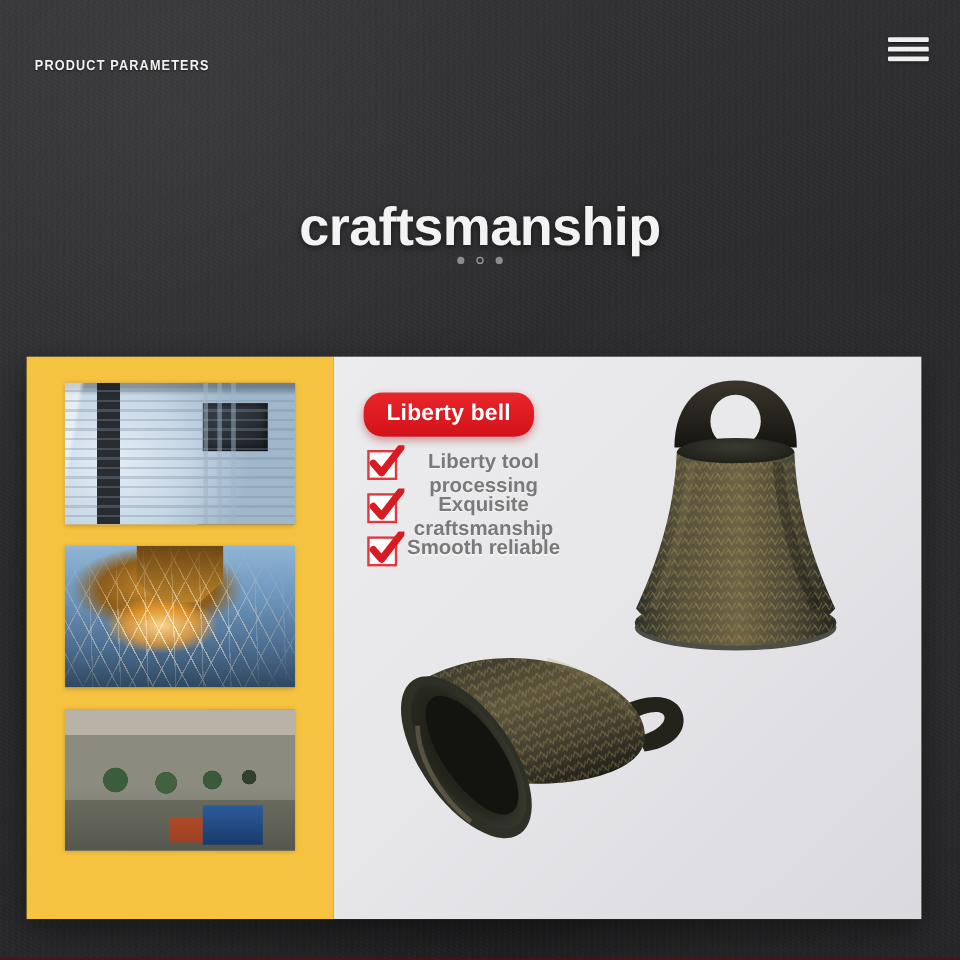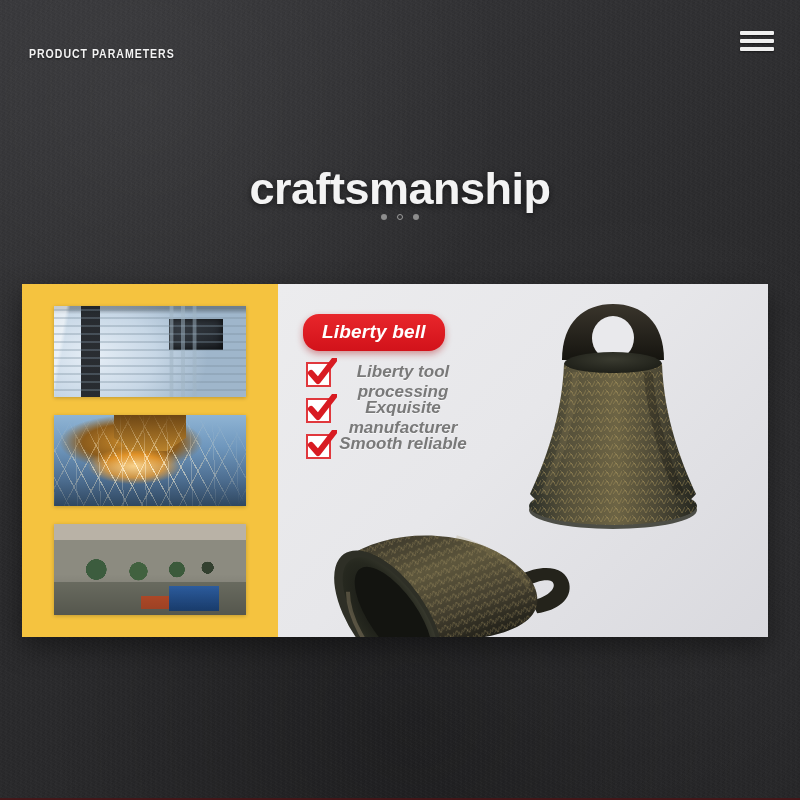--- a/index.html
+++ b/index.html
@@ -59,24 +59,23 @@
   }
   .dots{
     position:absolute;left:0;top:214px;width:800px;
     display:flex;justify-content:center;gap:10px;
   }
   .dot{width:6px;height:6px;border-radius:50%;background:#8d8d8d;cursor:pointer;}
   .dot.hollow{background:transparent;border:1.5px solid #9b9b9b;width:4px;height:4px;}
 
   
   .card{
-    position:absolute;left:22px;top:284px;width:746px;height:353px;
+    position:absolute;left:22px;top:297px;width:746px;height:469px;
     display:flex;box-shadow:0 10px 26px rgba(0,0,0,.42);
     overflow:hidden;
-    font-style:italic;
   }
   .left-panel{
     width:256px;flex:none;background:#f5c33f;
     display:flex;flex-direction:column;align-items:center;
     padding:22px 0;gap:18px;
   }
   .thumb{
     width:192px;height:118px;overflow:hidden;position:relative;
     box-shadow:0 1px 4px rgba(0,0,0,.22);
   }
@@ -242,21 +241,21 @@
           </span>
           <span class="feat-label">Liberty tool processing</span>
         </div>
 
         <div class="feat f2">
           <span class="chk">
             <svg viewBox="0 0 32 30">
               <path d="M6 15 L13 23 L30 1" fill="none" stroke="#d81b22" stroke-width="6" stroke-linecap="round" stroke-linejoin="round"></path>
             </svg>
           </span>
-          <span class="feat-label">Exquisite manufacturer</span>
+          <span class="feat-label">Exquisite craftsmanship</span>
         </div>
 
         <div class="feat f3">
           <span class="chk">
             <svg viewBox="0 0 32 30">
               <path d="M6 15 L13 23 L30 1" fill="none" stroke="#d81b22" stroke-width="6" stroke-linecap="round" stroke-linejoin="round"></path>
             </svg>
           </span>
           <span class="feat-label">Smooth reliable</span>
         </div>

